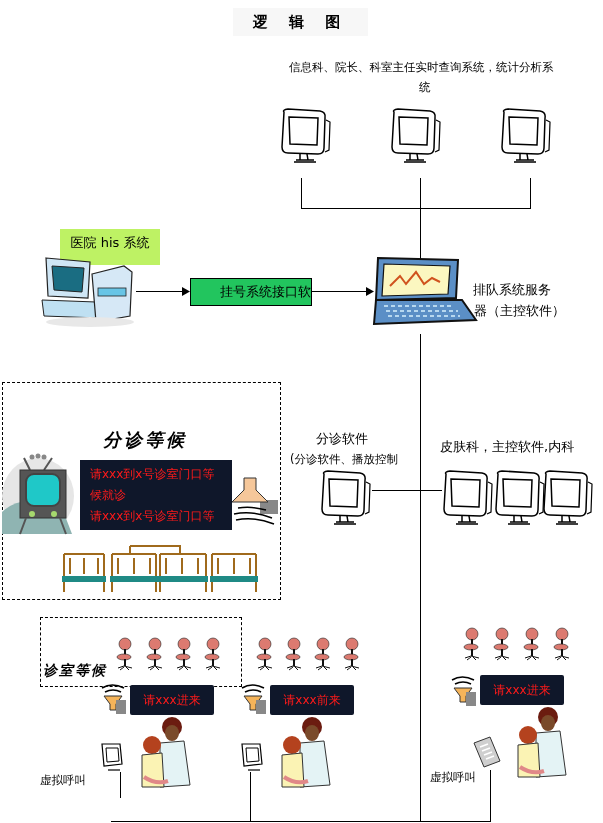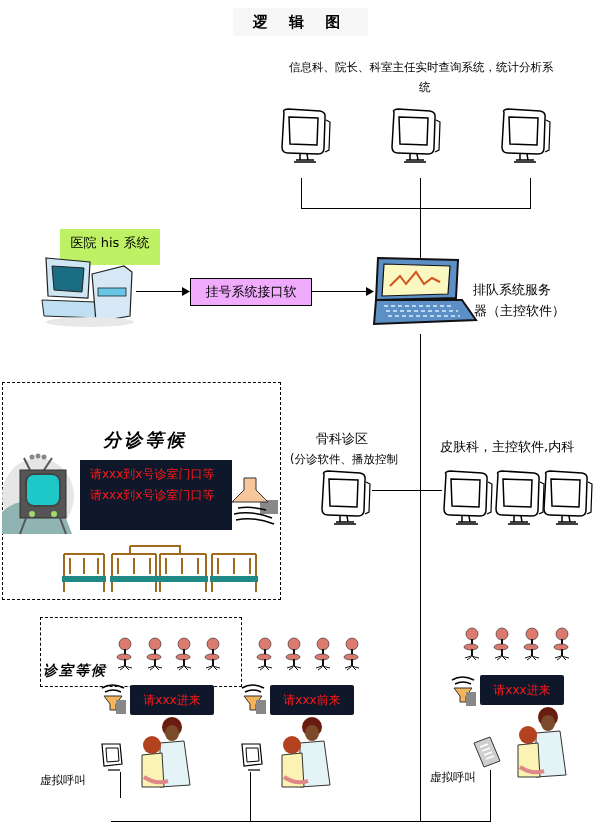--- a/index.html
+++ b/index.html
@@ -7,22 +7,22 @@
          font-family: "DejaVu Sans", "Liberation Sans", sans-serif; color: #000; }
   .abs { position: absolute; }
   .txt { font-size: 12px; white-space: nowrap; }
   .title { left: 233px; top: 8px; width: 135px; height: 28px; background: #f7f7f7;
            font-size: 15px; font-weight: bold; letter-spacing: 8px; text-align: center; line-height: 28px; }
   .hline { position: absolute; background: #000; height: 1px; }
   .vline { position: absolute; background: #000; width: 1px; }
   .dashed { position: absolute; border: 1px dashed #000; }
   .his-label { left: 60px; top: 229px; width: 100px; height: 36px; background: #bef264; color: #000;
                font-size: 13px; line-height: 28px; text-align: center; }
-  .iface-box { left: 190px; top: 278px; width: 120px; height: 26px; border: 1px solid #000; background: #f0abfc;
-               font-size: 13px; line-height: 26px; text-align: center; }
+  .iface-box { left: 190px; top: 278px; width: 120px; height: 26px; border: 1px solid #000; background: #22c55e;
+               font-size: 13px; line-height: 26px; text-align: right; }
   .led { background: #0f172a; color: #ff1a1a; font-size: 12px; }
   .big-led { left: 80px; top: 460px; width: 152px; height: 70px; padding: 4px 0 0 10px; line-height: 21px; box-sizing: border-box; }
   .small-led { height: 30px; line-height: 30px; text-align: center; border-radius: 2px; }
   .italic-title { font-style: italic; font-weight: bold; font-family: "DejaVu Serif", "Liberation Serif", serif; text-align: center; }
   svg { position: absolute; overflow: visible; }
 </style>
 </head>
 <body>
 
 <div class="abs title">逻 辑 图</div>
@@ -122,20 +122,21 @@
     <circle cx="42" cy="5" r="2.5" fill="#888"></circle>
   <rect x="18" y="18" width="46" height="48" fill="#555" stroke="#333"></rect>
   <rect x="24" y="22" width="34" height="32" rx="8" fill="#1fc8c8" stroke="#444" stroke-width="2"></rect>
   <circle cx="30" cy="62" r="3" fill="#a6d86e"></circle>
     <circle cx="52" cy="62" r="3" fill="#a6d86e"></circle>
   <path d="M24 66 L18 82 M58 66 L64 82" stroke="#555" stroke-width="2"></path>
 </svg>
 
 <div class="abs led big-led">
   <div>请xxx到x号诊室门口等</div>
+  <div>候就诊</div>
   <div>请xxx到x号诊室门口等</div>
 </div>
 
 <svg style="left:230px; top:478px;" width="50" height="50">
   <rect x="30" y="22" width="18" height="14" fill="#888"></rect>
   <path d="M14 0 L26 0 L26 12 L38 24 L2 24 L14 12 Z" fill="#f5c79a" stroke="#333" stroke-width="1"></path>
   <path d="M8 30 Q22 28 36 32 M4 36 Q22 32 42 40 M6 42 Q24 38 44 46" stroke="#000" stroke-width="1.5" fill="none"></path>
 </svg>
 
 <svg style="left:60px; top:544px;" width="204" height="50">
@@ -145,21 +146,21 @@
     <path d="M100 10 L146 10 M100 10 L100 48 M146 10 L146 48 M106 14 L106 30 M122 14 L122 30 M138 14 L138 30"></path>
     <path d="M152 10 L196 10 M152 10 L152 48 M196 10 L196 48 M158 14 L158 30 M174 14 L174 30 M190 14 L190 30"></path>
     <path d="M70 2 L120 2 L120 10 M70 2 L70 10"></path>
   </g>
   <rect x="2" y="32" width="44" height="6" fill="#1f8a85"></rect>
   <rect x="50" y="32" width="48" height="6" fill="#1f8a85"></rect>
   <rect x="98" y="32" width="50" height="6" fill="#1f8a85"></rect>
   <rect x="150" y="32" width="48" height="6" fill="#1f8a85"></rect>
 </svg>
 
-<div class="abs txt" style="left:316px; top:430px; font-size:13px;">骨科诊区</div>
+<div class="abs txt" style="left:316px; top:430px; font-size:13px;">分诊软件</div>
 <div class="abs txt" style="left:290px; top:452px; font-size:11.5px;">(分诊软件、播放控制</div>
 <svg style="left:320px; top:470px;" width="56" height="60">
     <use href="#crt"></use>
   </svg>
 <div class="hline" style="left:372px; top:490px; width:70px;"></div>
 
 <div class="abs txt" style="left:440px; top:438px; font-size:13px;">皮肤科，主控软件,内科</div>
 <svg style="left:442px; top:470px;" width="56" height="60">
     <use href="#crt"></use>
   </svg>

